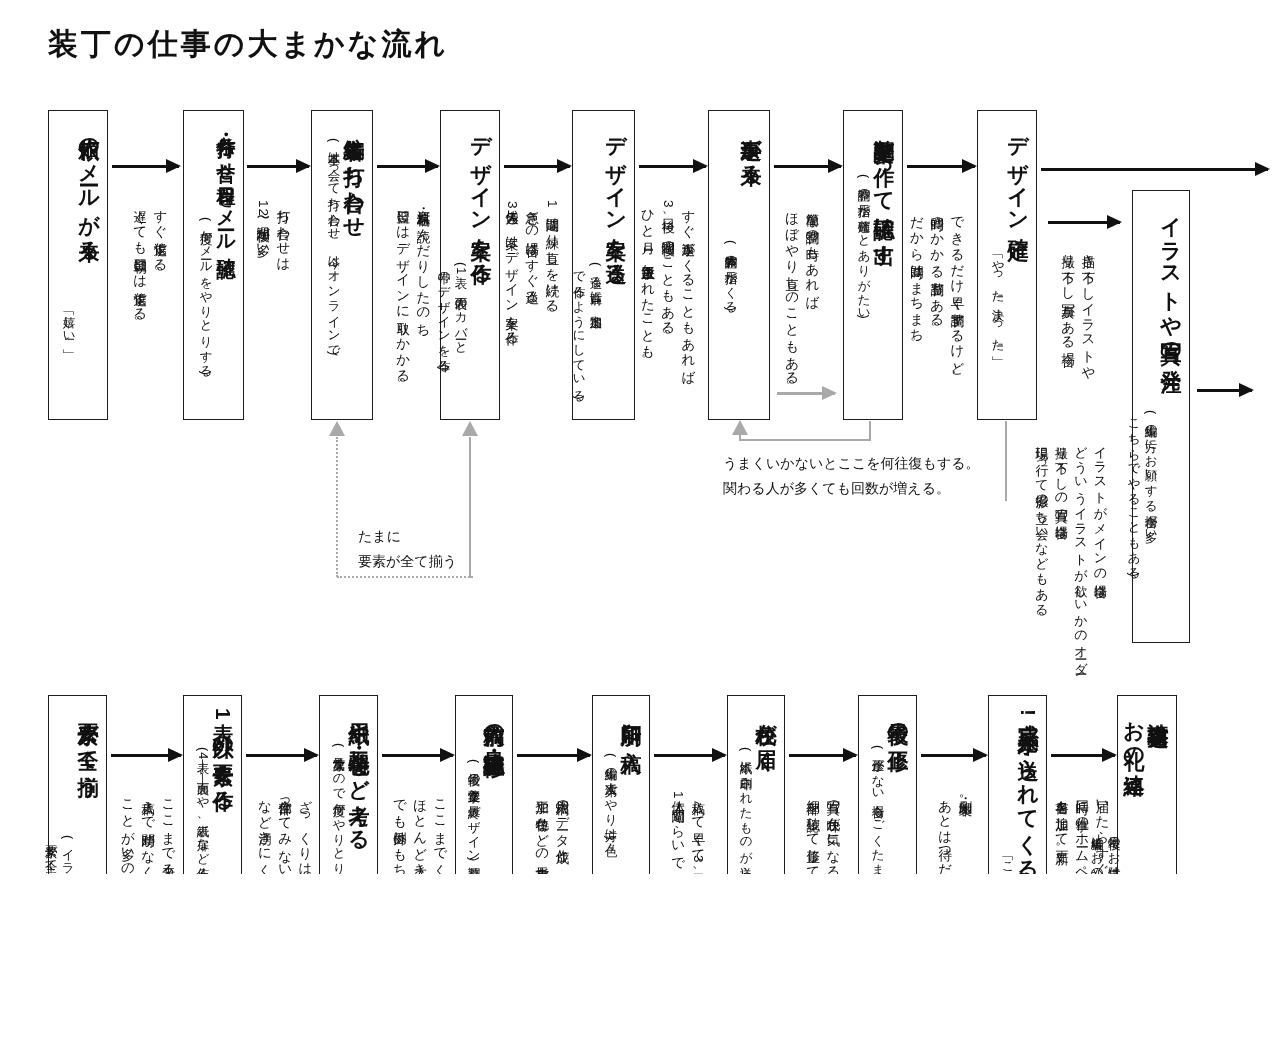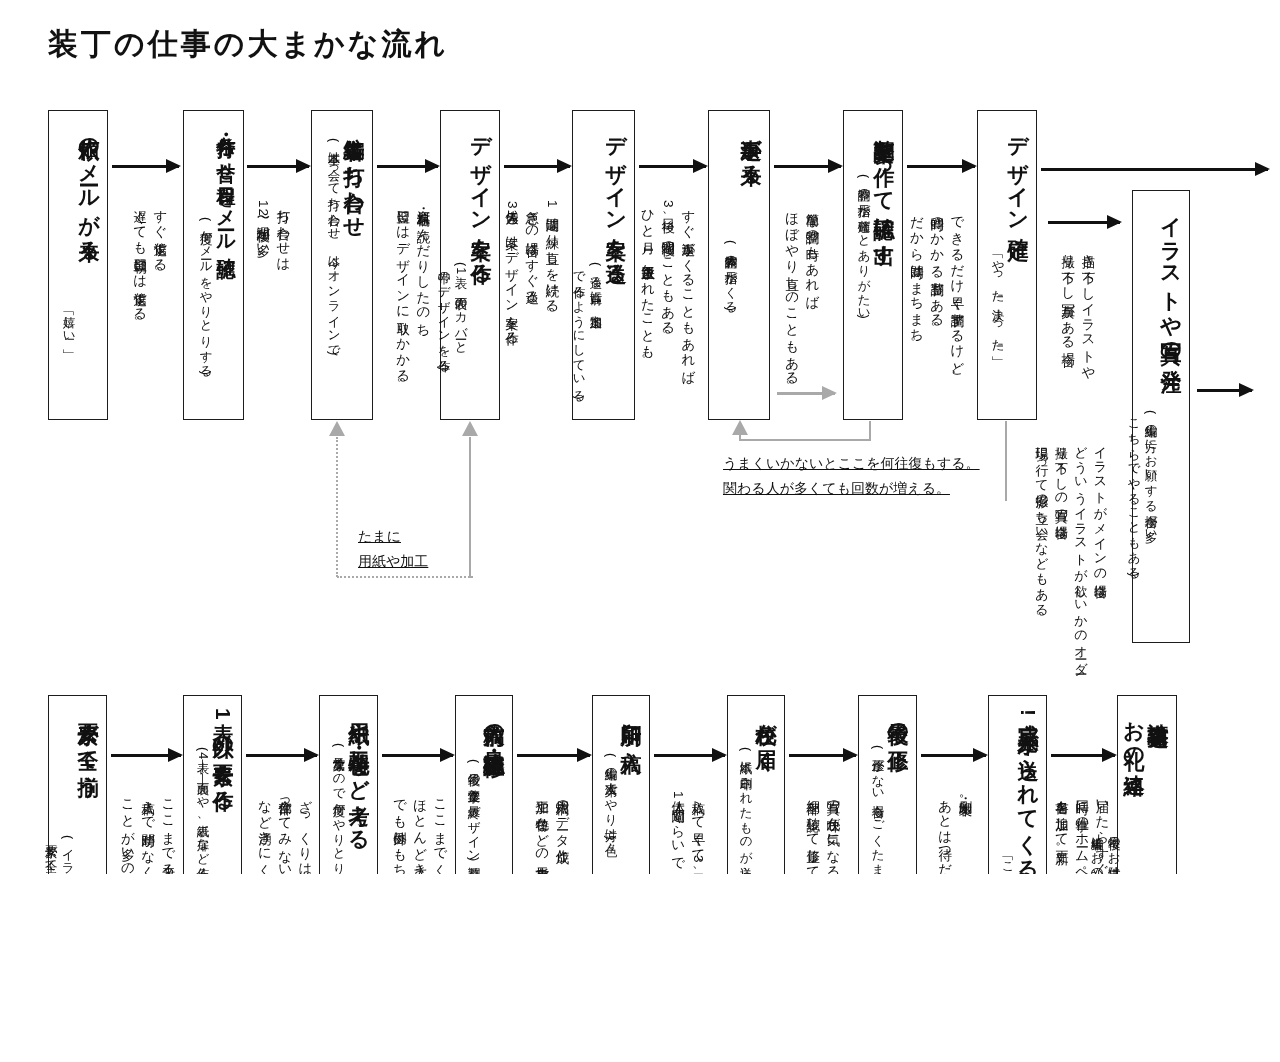--- a/index.html
+++ b/index.html
@@ -28,21 +28,21 @@
   }
   
   .vnote{
     position:absolute;writing-mode:vertical-rl;white-space:pre-line;
     font-size:13.5px;line-height:1.5;letter-spacing:0.5px;color:#111;font-weight:500;
   }
   .vnote.f13{font-size:13px;}
   
   .hnote{
     position:absolute;white-space:pre-line;font-size:14px;line-height:1.8;
-    color:#111;font-weight:500;text-decoration:underline;
+    color:#111;font-weight:500;
   }
   
   .warnbox{
     position:absolute;border:2px solid #b2b2b2;background:#fff;box-sizing:border-box;
     font-size:13px;line-height:1.62;padding:5px 11px;white-space:pre-line;font-weight:500;
   }
   
   .harrow{position:absolute;height:2.6px;background:#111;}
   .harrow::after{
     content:'';position:absolute;right:-2px;top:-6.2px;width:0;height:0;
@@ -151,21 +151,21 @@
 関わる人が多くても回数が増える。</div>
 
   <div class="gline" style="left:1005px;top:421px;width:2px;height:80px"></div>
 
   <div class="gline" style="left:469px;top:437px;width:2px;height:141px"></div>
   <div class="up-ah" style="left:462px;top:421px"></div>
   <div class="gdot-v" style="left:336px;top:437px;height:140px"></div>
   <div class="gdot-h" style="left:337px;top:576px;width:136px"></div>
   <div class="up-ah" style="left:329px;top:421px"></div>
   <div class="hnote" style="left:358px;top:524px">たまに
-用紙や加工</div>
+要素が全て揃う</div>
 
   <div class="vbox" style="left:48px;top:695px;width:59px;height:300px">
     <div class="bt">要素が全て揃う</div>
     <div class="bn" style="padding-top:128px">(イラストや表1以外の
 要素が全て揃う)</div>
   </div>
   <div class="vbox" style="left:183px;top:695px;width:59px;height:300px">
     <div class="bt">表1以外の要素を作る</div>
     <div class="bn" style="padding-top:40px">(表4―裏面―や、表紙、扉など作る)</div>
   </div>

